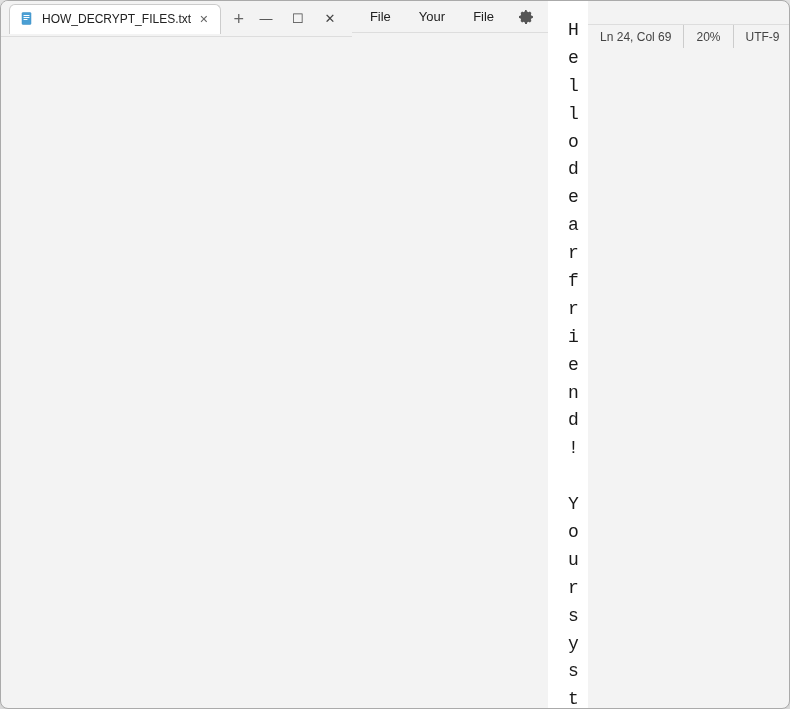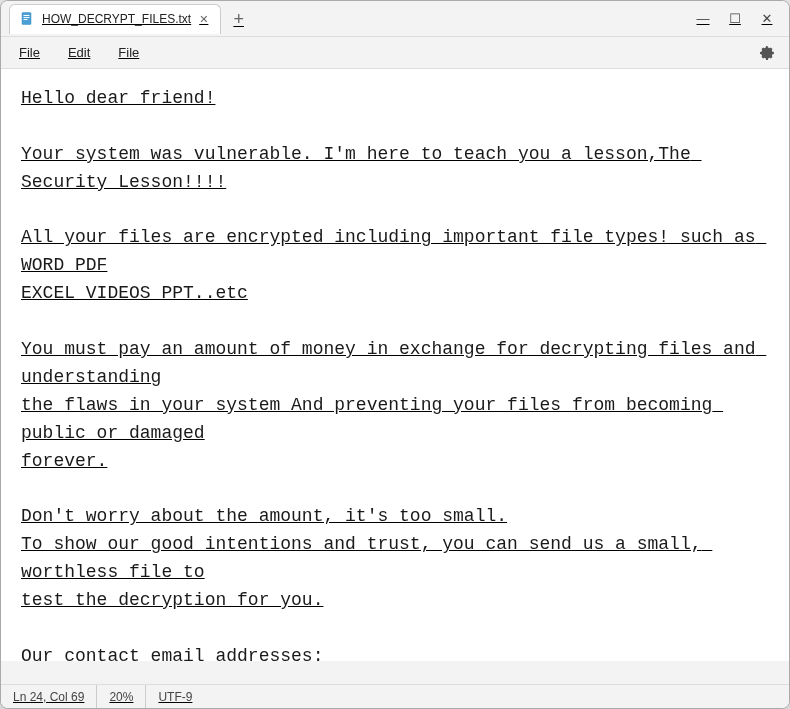--- a/index.html
+++ b/index.html
@@ -15,24 +15,22 @@
       overflow: hidden;
     }
 
     .window {
       width: 790px;
       height: 709px;
       background: #f3f3f3;
       border: 1px solid #aaa;
       border-radius: 8px;
       display: flex;
-      flex-direction: column;
       box-shadow: 0 4px 16px rgba(0,0,0,0.18);
       overflow: hidden;
-      text-decoration: underline;
     }
 
     
     .title-bar {
       height: 36px;
       background: #f3f3f3;
       display: flex;
       align-items: center;
       padding: 0 8px;
       border-bottom: 1px solid #ddd;
@@ -237,21 +235,21 @@
     </div>
     <div class="title-bar-controls">
       <button class="window-btn">—</button>
       <button class="window-btn">☐</button>
       <button class="window-btn close">✕</button>
     </div>
   </div>
 
   <div class="menu-bar">
     <span class="menu-item">File</span>
-    <span class="menu-item">Edit</span>
+    <span class="menu-item">Your</span>
     <span class="menu-item">File</span>
     <div class="menu-bar-right">
       <div class="settings-icon">
         <svg width="16" height="16" viewBox="0 0 16 16" fill="none" xmlns="http://www.w3.org/2000/svg">
           <path d="M8 5a3 3 0 100 6A3 3 0 008 5zm0 1a2 2 0 110 4A2 2 0 018 6z" fill="#555"></path>
           <path d="M7.1 1l-.3 1.4a5.5 5.5 0 00-1.3.75L4.1 2.6 2.6 4.1l.55 1.4A5.5 5.5 0 002.4 6.8L1 7.1v1.8l1.4.3c.15.47.37.9.65 1.3L2.6 11.9l1.5 1.5 1.4-.55c.4.28.83.5 1.3.65l.3 1.4h1.8l.3-1.4a5.5 5.5 0 001.3-.65l1.4.55 1.5-1.5-.55-1.4c.28-.4.5-.83.65-1.3l1.4-.3V7.1l-1.4-.3a5.5 5.5 0 00-.65-1.3l.55-1.4-1.5-1.5-1.4.55A5.5 5.5 0 008.9 2.4L8.6 1H7.1z" fill="#555" fill-rule="evenodd" clip-rule="evenodd"></path>
         </svg>
       </div>
     </div>
   </div>

